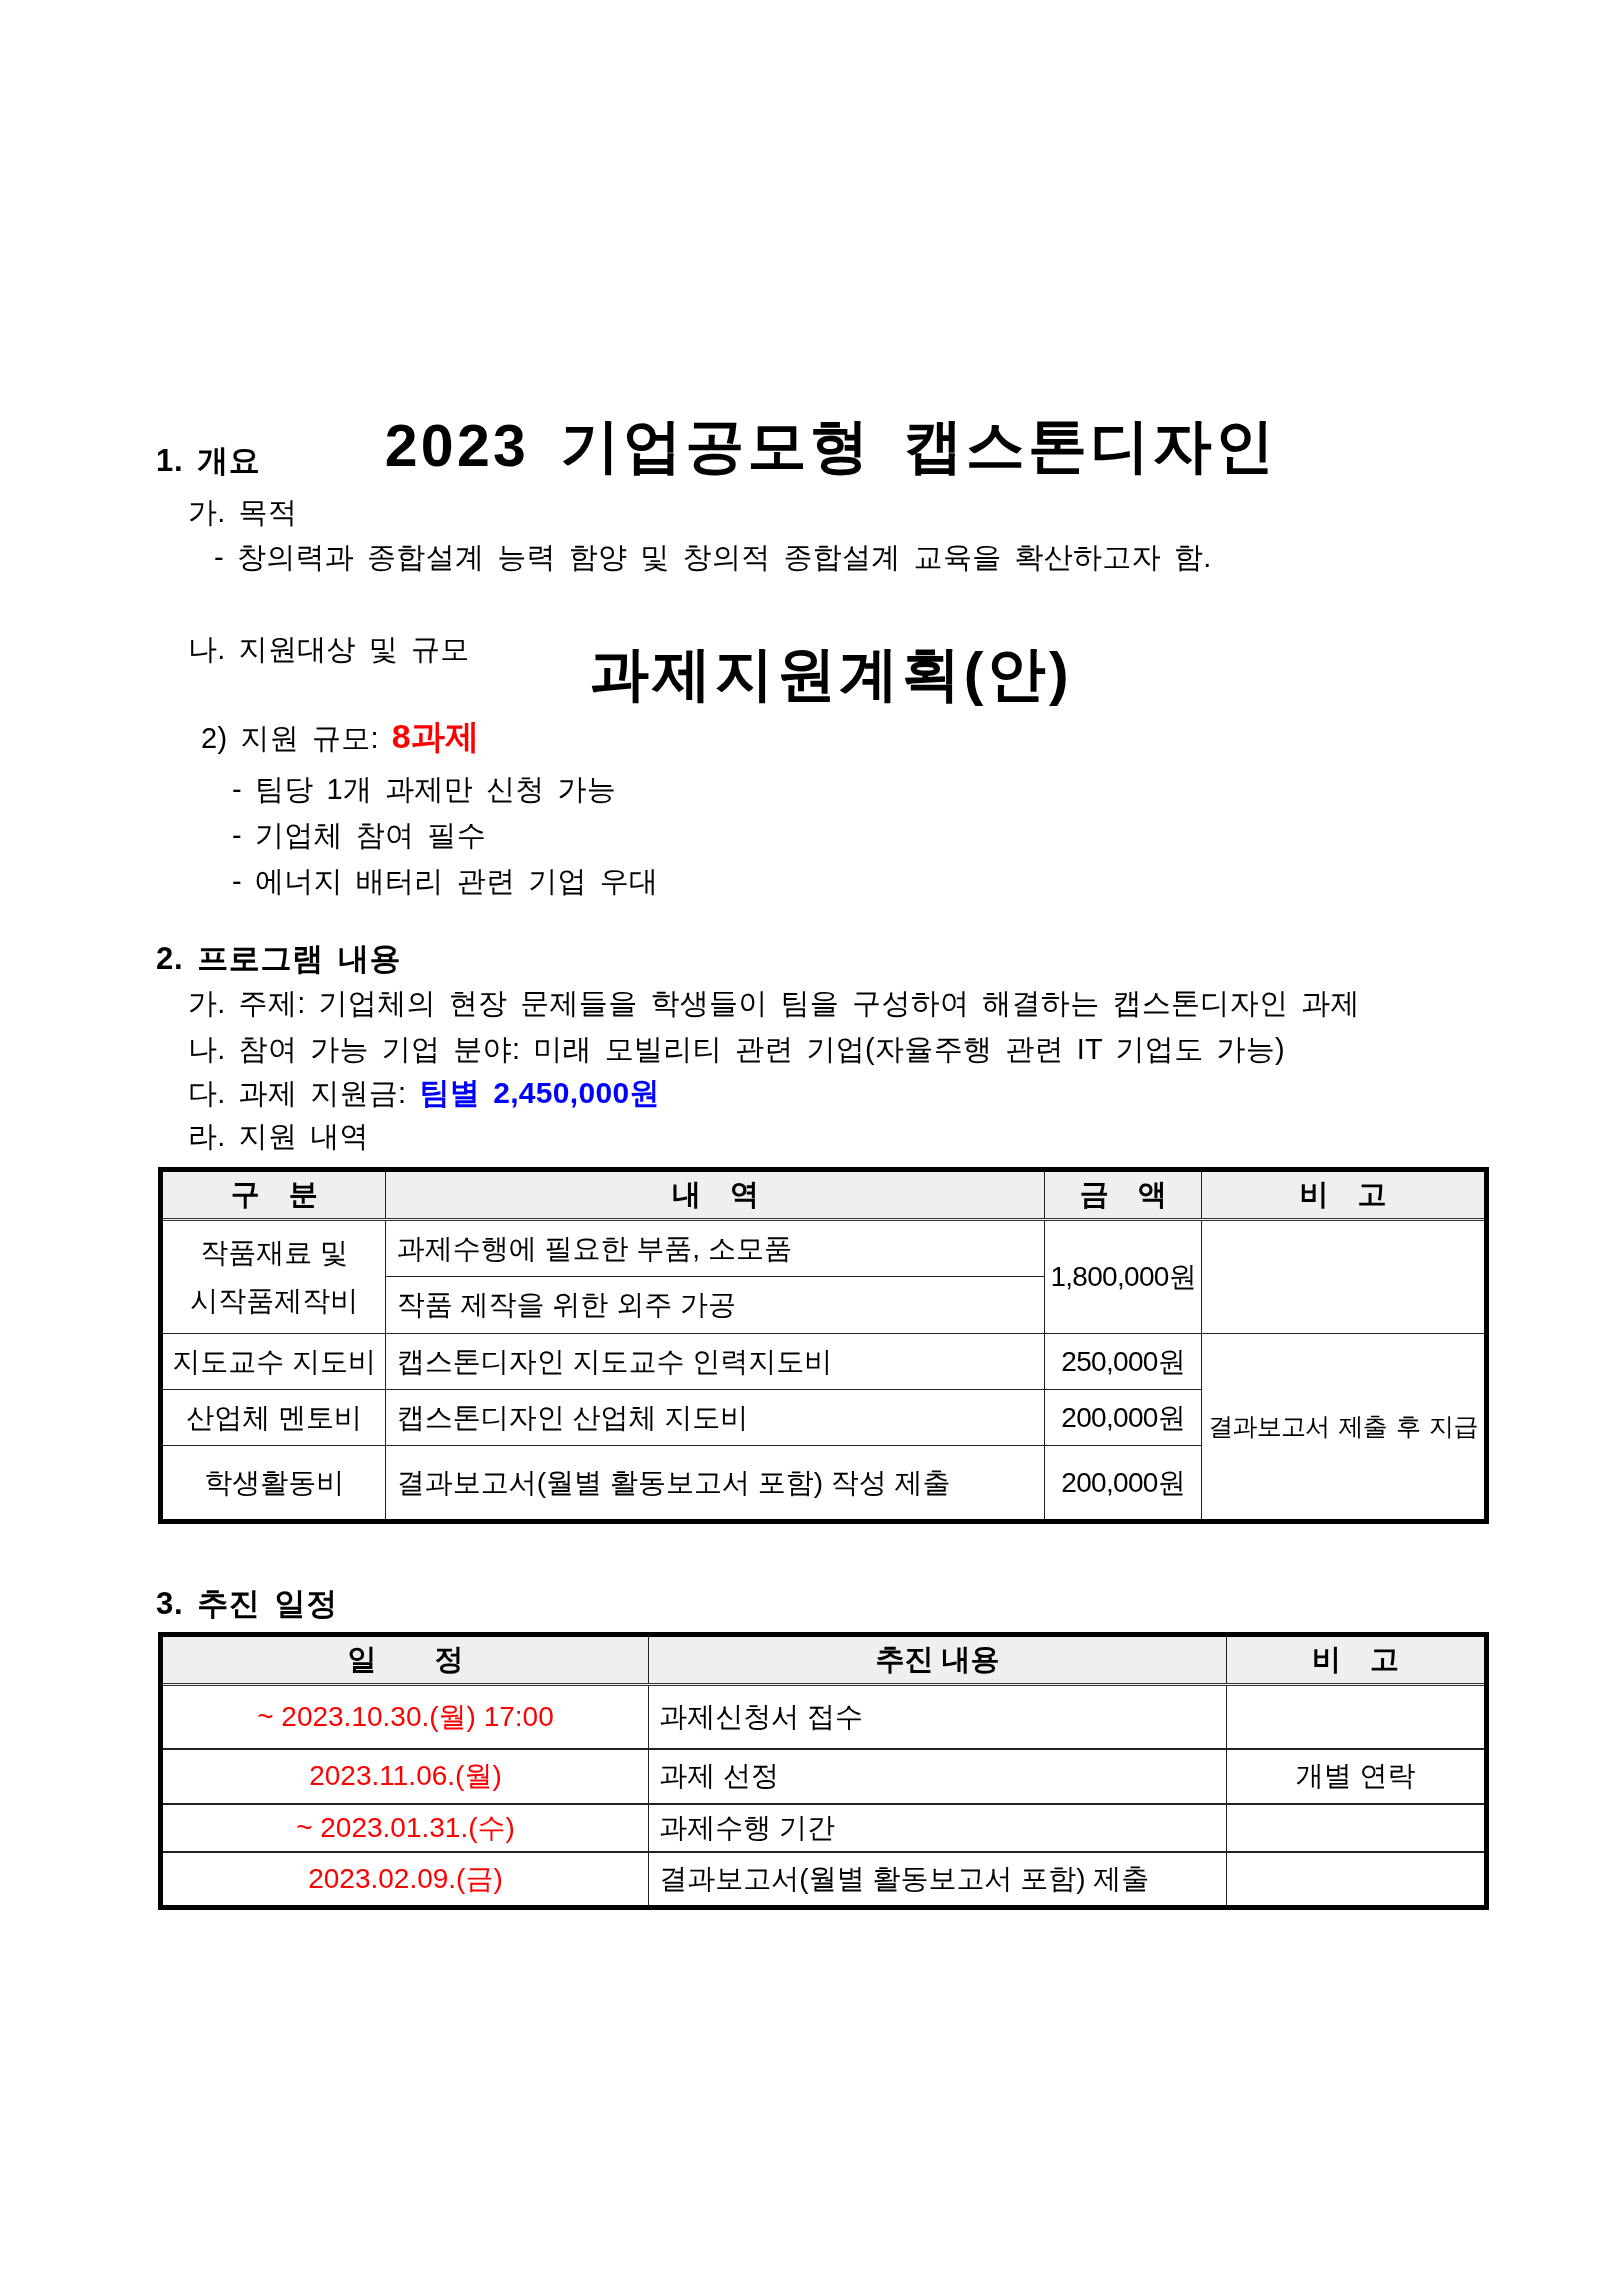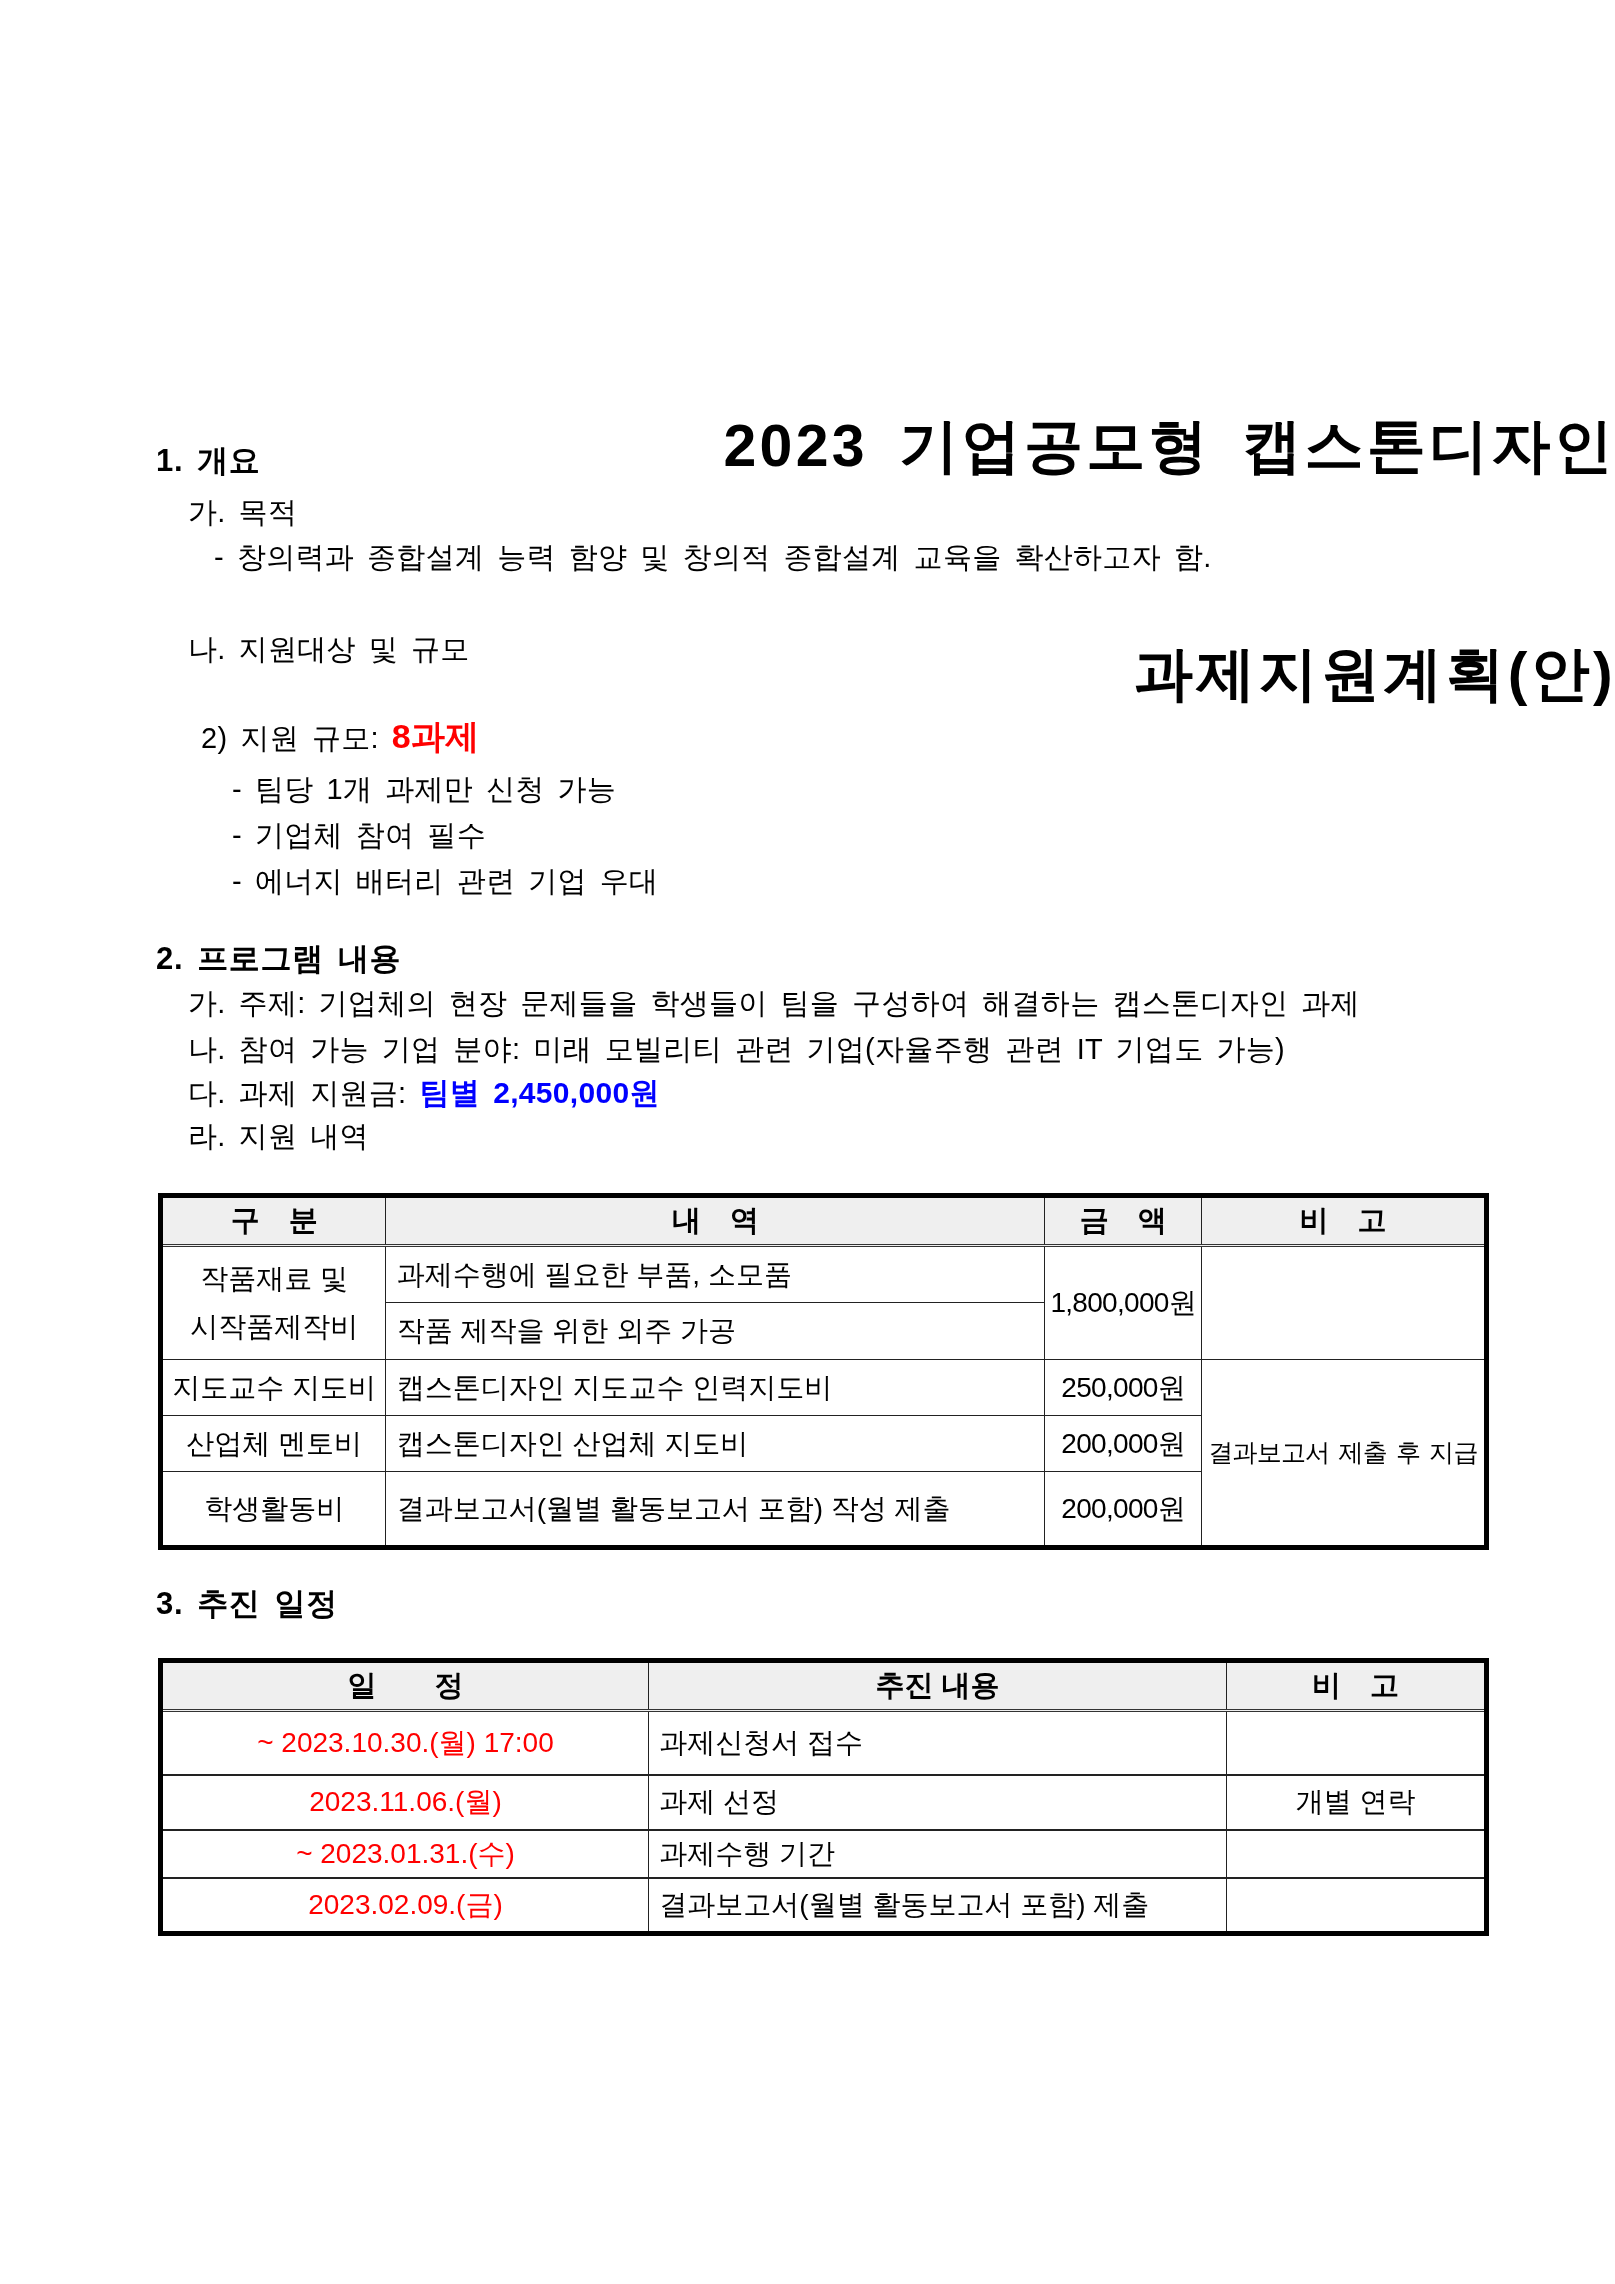--- a/index.html
+++ b/index.html
@@ -19,21 +19,21 @@
     width:1616px;
     height:2284px;
     background:#ffffff;
     overflow:hidden;
   }
   
   .doc-title{
     position:absolute;
     top:256px; left:0; width:100%;
     padding-left:46px;
-    text-align:right;
+    text-align:center;
     font-weight:700;
     font-size:59px;
     line-height:76px;
     letter-spacing:3.3px;
     word-spacing:11.7px;
     white-space:pre;
   }
   
   .line{
     position:absolute;
@@ -64,21 +64,20 @@
     color:var(--accent-blue);
     font-weight:700;
     font-size:30px;
   }
   
   table{
     position:absolute;
     border-collapse:collapse;
     table-layout:fixed;
     background:#fff;
-    margin-top:26px;
   }
   .tbl{
     left:158px;
     width:1331px;
     border:5.2px solid #000;
     font-size:28px;
   }
   th{
     background:var(--hdr-bg);
     font-weight:700;

